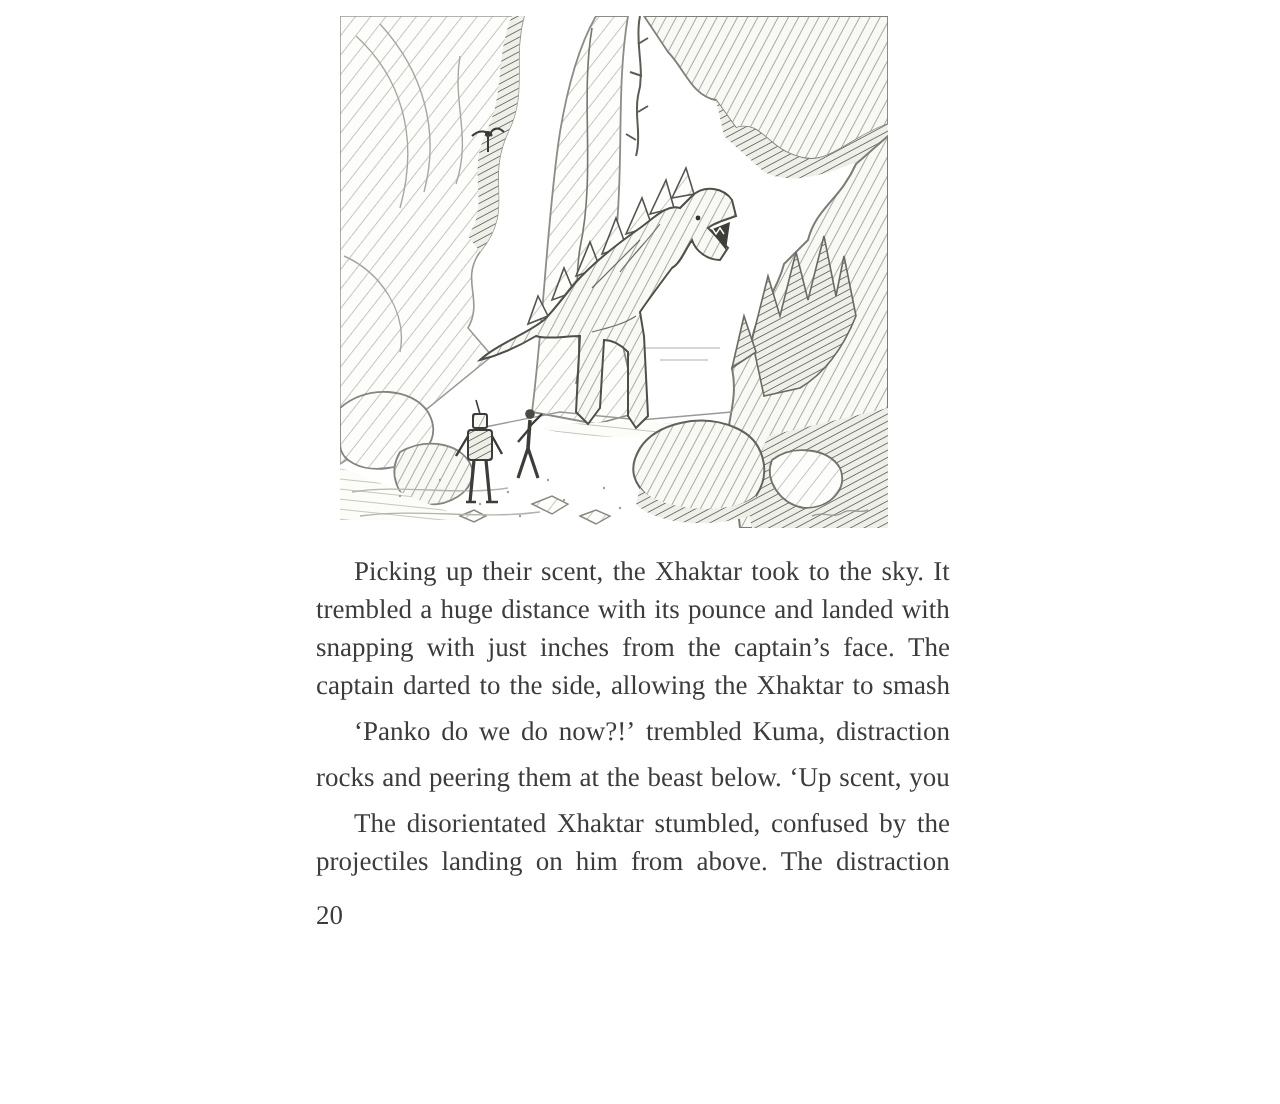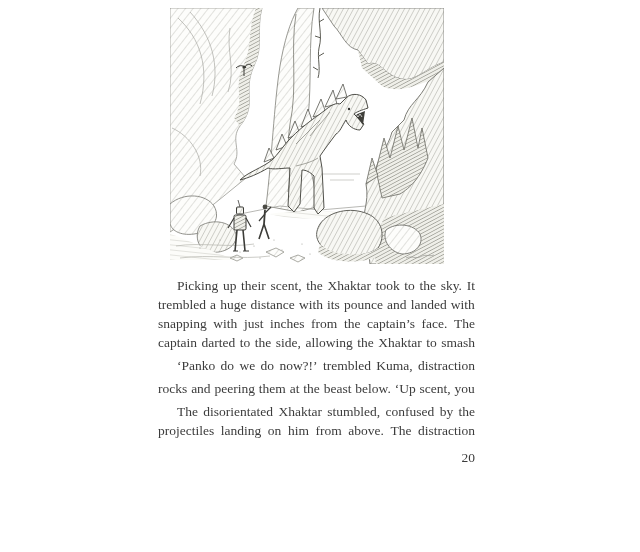--- a/index.html
+++ b/index.html
@@ -18,21 +18,21 @@
   .illus svg{display:block;width:274px;height:256px;}
   .textblock{
     position:absolute;left:158px;top:276px;width:317px;
     font-size:13.5px;color:#3c3c3c;
   }
   .para{margin:0 0 4px 0;}
   .line{height:19px;line-height:19px;white-space:nowrap;overflow:visible;}
   .line.just{display:flex;justify-content:space-between;}
   .line.first{padding-left:19px;}
   .pagenum{
-    margin-top:8px;text-align:right;height:19px;line-height:19px;
+    margin-top:8px;text-align:left;height:19px;line-height:19px;
     font-size:13.5px;color:#3c3c3c;
   }
 </style>
 </head>
 <body style="color: rgb(60, 60, 60);">
 
 <div class="page">
 
   <div class="illus">
     <svg viewBox="0 0 274 256" role="img" aria-label="Pen-and-ink sketch of a large stegosaurus-like dinosaur, the Xhaktar, standing between steep hatched canyon walls while a small robot and a person watch from the rocky canyon floor below">

